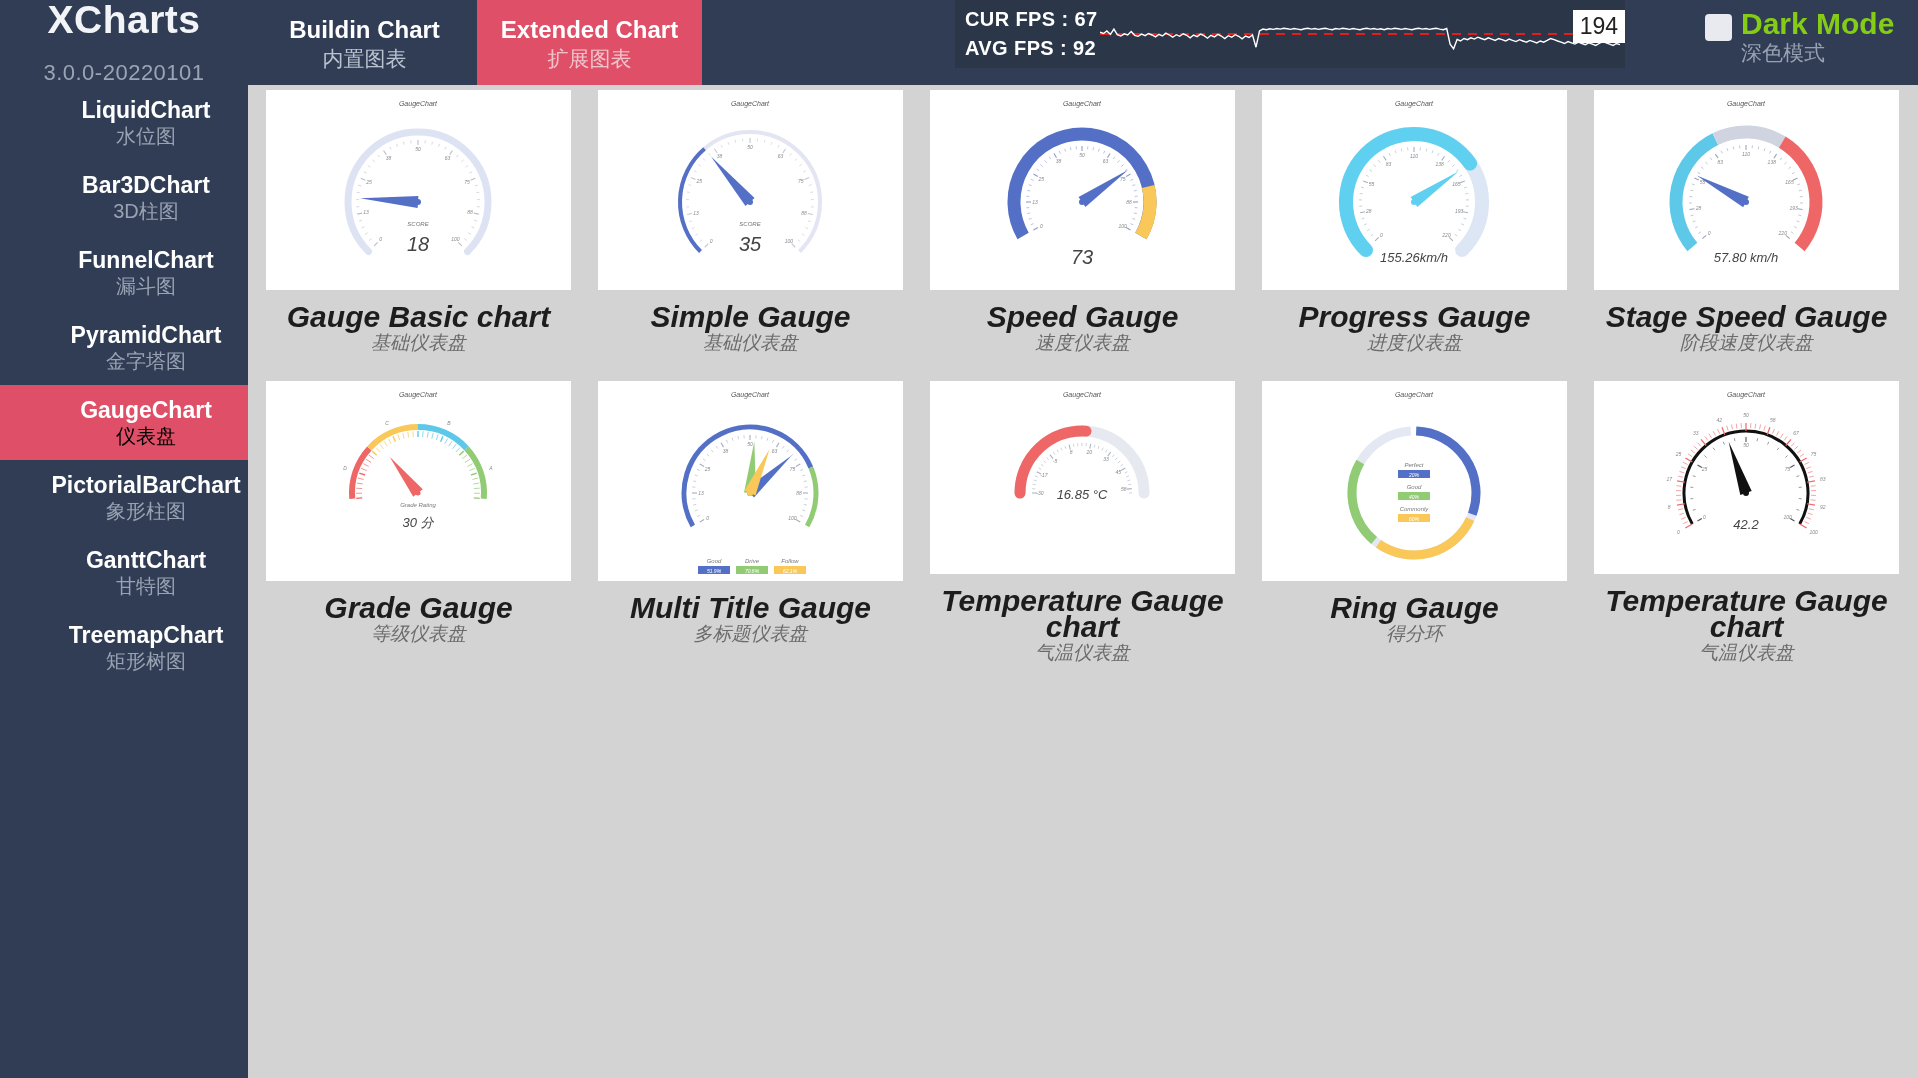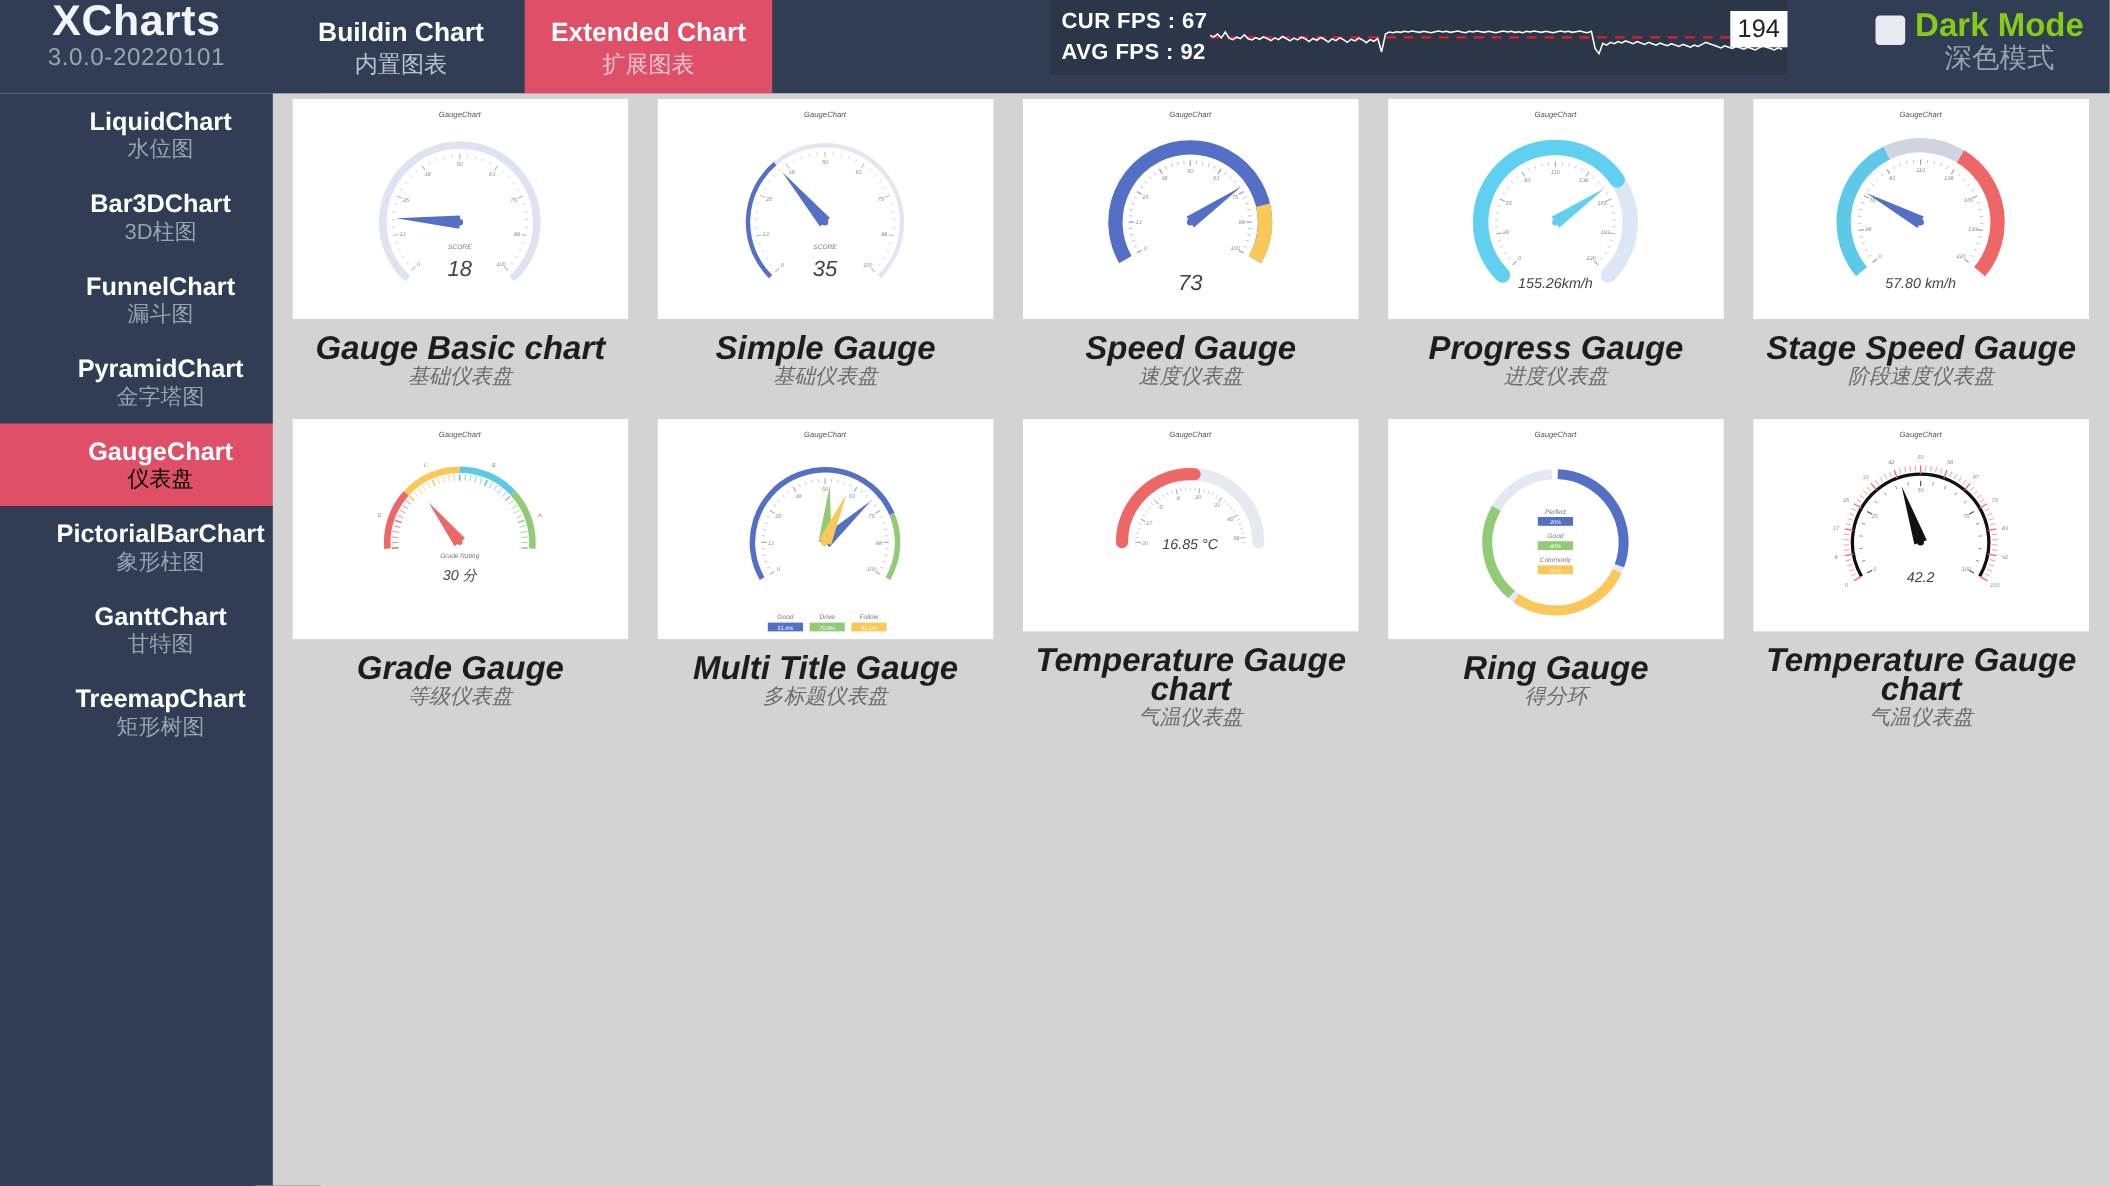--- a/index.html
+++ b/index.html
@@ -11,21 +11,21 @@
   }
   #app { position: relative; width: 1918px; height: 1078px; }
 
   
   .topbar {
     position: absolute; left: 0; top: 0; width: 1918px; height: 85px;
     background: #303d55;
   }
   .logo-block {
     position: absolute; left: 0; top: 0; width: 248px; height: 85px;
-    display: flex; flex-direction: column; align-items: center; justify-content: flex-start;
+    display: flex; flex-direction: column; align-items: center; justify-content: space-between;
   }
   .logo-title {
     color: #f2f4f7; font-size: 39px; font-weight: bold; letter-spacing: .5px;
     line-height: 40px;
   }
   .logo-ver { color: #9aa4b4; font-size: 22px; line-height: 24px; letter-spacing: .5px; }
 
   .tabs { position: absolute; left: 252px; top: 0; height: 85px; display: flex; }
   .tab {
     width: 225px; height: 85px;
@@ -54,21 +54,21 @@
   .darkmode {
     position: absolute; left: 1705px; top: 8px;
     display: flex; align-items: flex-start; cursor: pointer;
   }
   .dm-check {
     width: 27px; height: 27px; background: #e9eaef; border-radius: 4px;
     margin-top: 6px; margin-right: 9px;
   }
   .dm-labels { display: flex; flex-direction: column; }
   .dm-en { color: #84cc16; font-size: 30px; font-weight: bold; line-height: 32px; }
-  .dm-cn { color: #97a1b1; font-size: 25px; line-height: 26px; text-align: center; }
+  .dm-cn { color: #97a1b1; font-size: 21px; line-height: 26px; text-align: left; }
 
   
   .sidebar {
     position: absolute; left: 0; top: 85px; width: 292px; height: 993px;
     background: #303d55;
   }
   .side-item {
     height: 75px; display: flex; flex-direction: column;
     align-items: center; justify-content: center; cursor: pointer;
   }

